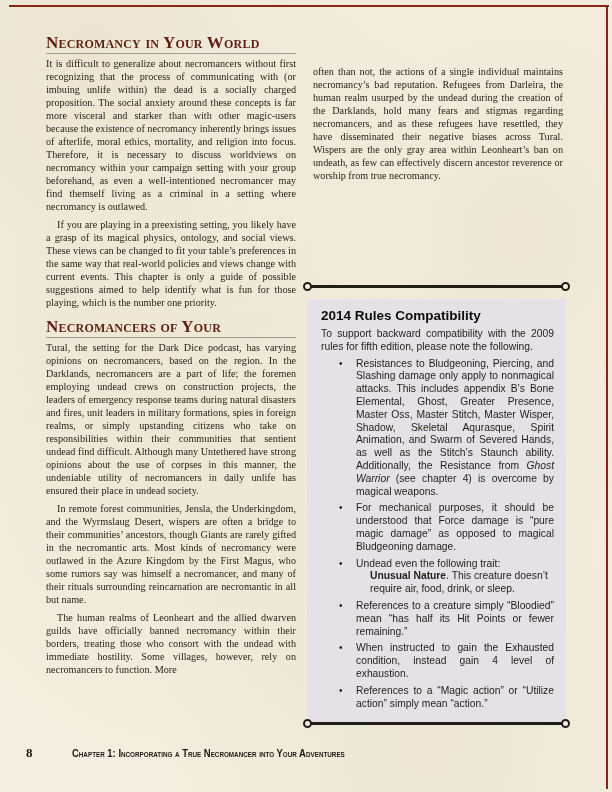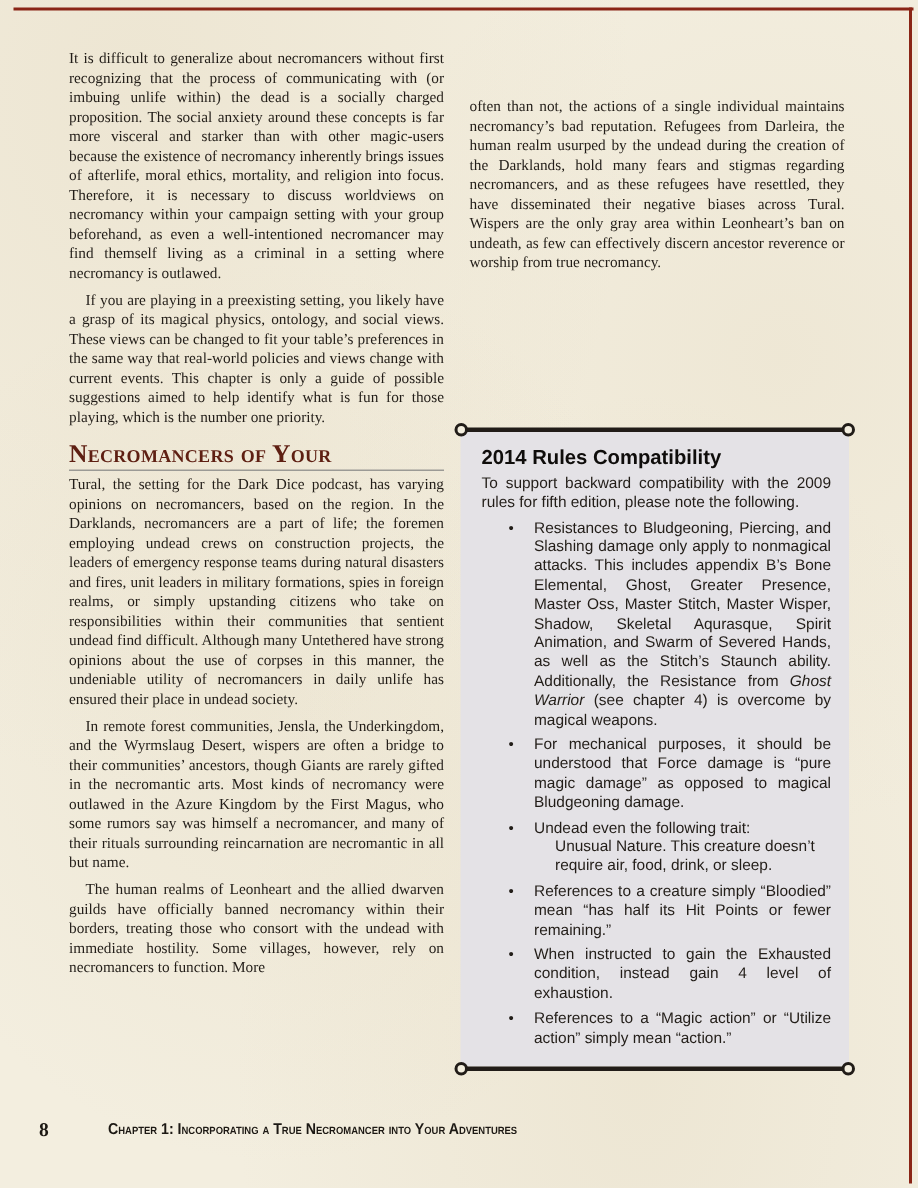--- a/index.html
+++ b/index.html
@@ -62,20 +62,21 @@
   .rule .knob{
     position:absolute;top:-3px;width:5px;height:5px;
     border:2.5px solid #211c18;border-radius:50%;
     background:#f3eedf;
   }
   .rule .knob.left{left:-4px;}
   .rule .knob.right{right:-4px;}
   .box-body{
     background:#e4e2e6;
     padding:9px 12px 8px 14px;
+    margin-top:11px;
   }
   .box-title{
     font-size:13.5px;
     font-weight:bold;
     color:#0f0d0b;
     margin:0 0 5px 0;
   }
   .box-intro{
     font-size:10.3px;line-height:12.8px;
     margin:0 0 4px 0;
@@ -95,21 +96,21 @@
   ul.box-list li .marker{
     position:absolute;left:0;top:0;
     font-size:10px;
   }
   .sub-trait{
     display:block;
     padding-left:14px;
     text-align:left;
   }
   .it{font-style:italic;}
-  .bd{font-weight:normal;text-align:right;}
+  .bd{font-weight:bold;text-align:right;}
   
   .page-number{
     position:absolute;left:26px;top:745px;
     font-size:13px;font-weight:bold;
     color:#1c1813;
   }
   .footer-chapter{
     position:absolute;left:72px;top:747px;
     font-family:"Liberation Sans", sans-serif;
     font-variant:small-caps;
@@ -124,20 +125,21 @@
 </style>
 </head>
 <body>
 
 <div class="page">
 
   <div class="border-top"></div>
   <div class="border-right"></div>
 
   <div class="col col-left">
+    <h1>Necromancy in Your World</h1>
     <p class="body-p">It is difficult to generalize about necromancers without first recognizing that the process of communicating with (or imbuing unlife within) the dead is a socially charged proposition. The social anxiety around these concepts is far more visceral and starker than with other magic-users because the existence of necromancy inherently brings issues of afterlife, moral ethics, mortality, and religion into focus. Therefore, it is necessary to discuss worldviews on necromancy within your campaign setting with your group beforehand, as even a well-intentioned necromancer may find themself living as a criminal in a setting where necromancy is outlawed.</p>
     <p class="body-p indent">If you are playing in a preexisting setting, you likely have a grasp of its magical physics, ontology, and social views. These views can be changed to fit your table’s preferences in the same way that real-world policies and views change with current events. This chapter is only a guide of possible suggestions aimed to help identify what is fun for those playing, which is the number one priority.</p>
     <h1 class="h2">Necromancers of Your</h1>
     <p class="body-p">Tural, the setting for the Dark Dice podcast, has varying opinions on necromancers, based on the region. In the Darklands, necromancers are a part of life; the foremen employing undead crews on construction projects, the leaders of emergency response teams during natural disasters and fires, unit leaders in military formations, spies in foreign realms, or simply upstanding citizens who take on responsibilities within their communities that sentient undead find difficult. Although many Untethered have strong opinions about the use of corpses in this manner, the undeniable utility of necromancers in daily unlife has ensured their place in undead society.</p>
     <p class="body-p indent">In remote forest communities, Jensla, the Underkingdom, and the Wyrmslaug Desert, wispers are often a bridge to their communities’ ancestors, though Giants are rarely gifted in the necromantic arts. Most kinds of necromancy were outlawed in the Azure Kingdom by the First Magus, who some rumors say was himself a necromancer, and many of their rituals surrounding reincarnation are necromantic in all but name.</p>
     <p class="body-p indent">The human realms of Leonheart and the allied dwarven guilds have officially banned necromancy within their borders, treating those who consort with the undead with immediate hostility. Some villages, however, rely on necromancers to function. More</p>
   </div>
 
   <div class="col col-right">
     <p class="body-p">often than not, the actions of a single individual maintains necromancy’s bad reputation. Refugees from Darleira, the human realm usurped by the undead during the creation of the Darklands, hold many fears and stigmas regarding necromancers, and as these refugees have resettled, they have disseminated their negative biases across Tural. Wispers are the only gray area within Leonheart’s ban on undeath, as few can effectively discern ancestor reverence or worship from true necromancy.</p>

